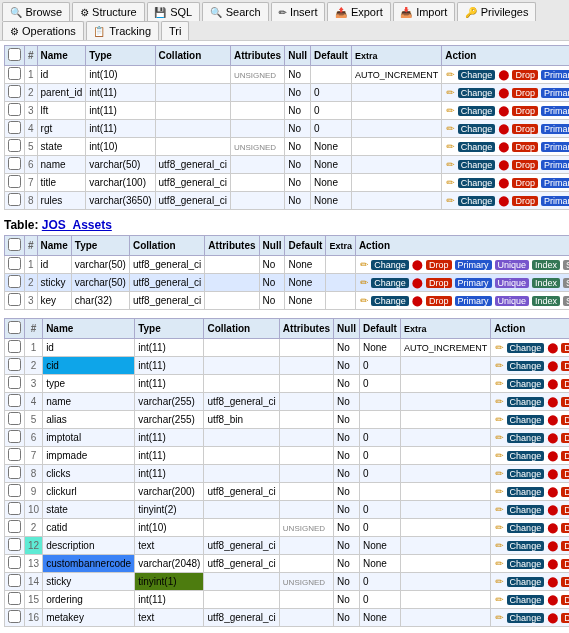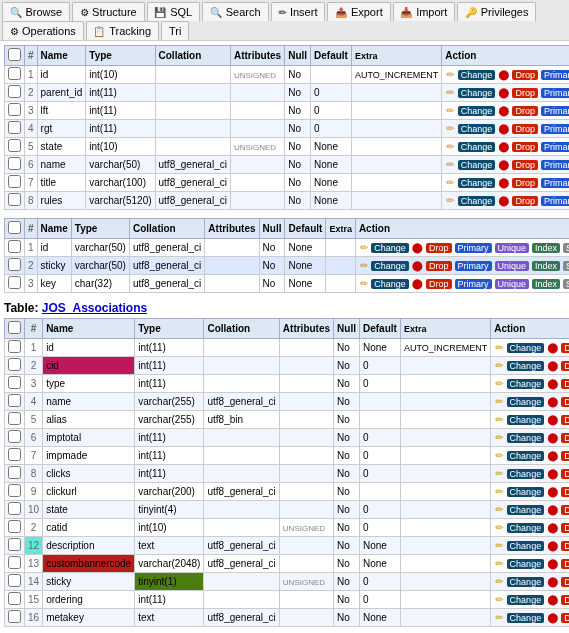--- a/index.html
+++ b/index.html
@@ -295,21 +295,21 @@
                 <span class="badge badge-red">Drop</span>
               <span class="badge badge-blue">Primary</span>
 
             </div>
           </td>
         </tr>
         <tr>
           <td><input type="checkbox" style=""></td>
           <td class="col-num">8</td>
           <td>rules</td>
-          <td>varchar(5120)</td>
+          <td>varchar(3650)</td>
           <td>utf8_general_ci</td>
           <td></td>
           <td>No</td>
           <td>None</td>
           <td></td>
           <td>
             <div class="actions-cell">
               <span class="pencil-icon action-icon">✏</span>
                 <span class="badge badge-orange">Change</span>
               <span class="drop-icon action-icon">⬤</span>
@@ -317,20 +317,23 @@
               <span class="badge badge-blue">Primary</span>
 
             </div>
           </td>
         </tr>
       </tbody>
     </table>
   </div>
 
   <div class="table-section">
+    <div class="section-title">
+      Table: <a>JOS_Assets</a>
+    </div>
     <table>
       <thead>
         <tr>
           <th class="cb"><input type="checkbox" style=""></th>
           <th class="col-num">#</th>
           <th>Name</th>
           <th>Type</th>
           <th>Collation</th>
           <th>Attributes</th>
           <th class="null-col">Null</th>
@@ -410,23 +413,20 @@
               <span class="badge badge-gray">Spatial</span>
 
             </div>
           </td>
         </tr>
       </tbody>
     </table>
   </div>
 
   <div class="table-section">
-    <div class="section-title">
-      Table: <a>JOS_Associations</a>
-    </div>
     <table>
       <thead>
         <tr>
           <th class="cb"><input type="checkbox" style=""></th>
           <th class="col-num">#</th>
           <th>Name</th>
           <th>Type</th>
           <th>Collation</th>
           <th>Attributes</th>
           <th class="null-col">Null</th>
@@ -452,21 +452,21 @@
                 <span class="badge badge-orange">Change</span>
     <span class="drop-icon action-icon">⬤</span>
                 <span class="badge badge-red">Drop</span>
 
   </div>
 </td>
   </tr>
           <tr style="background: rgb(240, 245, 255);">
     <td style="background:#f0f5ff"><input type="checkbox" style=""></td>
     <td class="col-num" style="background:#f0f5ff">2</td>
-    <td style="background:#be185d">cid</td>
+    <td style="background:#0ea5e9">cid</td>
     <td style="background:#f0f5ff">int(11)</td>
     <td style="background:#f0f5ff"></td>
     <td style="background:#f0f5ff"></td>
     <td style="background:#f0f5ff">No</td>
     <td style="background:#f0f5ff">0</td>
     <td style="background:#f0f5ff;font-size:9px"></td>
     <td style="background:#f0f5ff">
   <div class="actions-cell">
     <span class="pencil-icon action-icon">✏</span>
                 <span class="badge badge-orange">Change</span>
@@ -613,21 +613,21 @@
     <span class="drop-icon action-icon">⬤</span>
                 <span class="badge badge-red">Drop</span>
 
   </div>
 </td>
   </tr>
           <tr style="background: rgb(240, 245, 255);">
     <td style="background:#f0f5ff"><input type="checkbox" style=""></td>
     <td class="col-num" style="background:#f0f5ff">10</td>
     <td style="background:#f0f5ff">state</td>
-    <td style="background:#f0f5ff">tinyint(4)</td>
+    <td style="background:#f0f5ff">tinyint(2)</td>
     <td style="background:#f0f5ff"></td>
     <td style="background:#f0f5ff"></td>
     <td style="background:#f0f5ff">No</td>
     <td style="background:#f0f5ff">0</td>
     <td style="background:#f0f5ff;font-size:9px"></td>
     <td style="background:#f0f5ff">
   <div class="actions-cell">
     <span class="pencil-icon action-icon">✏</span>
                 <span class="badge badge-orange">Change</span>
     <span class="drop-icon action-icon">⬤</span>
@@ -672,21 +672,21 @@
                 <span class="badge badge-orange">Change</span>
     <span class="drop-icon action-icon">⬤</span>
                 <span class="badge badge-red">Drop</span>
 
   </div>
 </td>
   </tr>
           <tr style="background: rgb(255, 255, 255);">
     <td style="background:#fff"><input type="checkbox" style=""></td>
     <td class="col-num" style="background:#fff">13</td>
-    <td style="background:#b91c1c">custombannercode</td>
+    <td style="background:#3b82f6">custombannercode</td>
     <td style="background:#fff">varchar(2048)</td>
     <td style="background:#fff">utf8_general_ci</td>
     <td style="background:#fff"></td>
     <td style="background:#fff">No</td>
     <td style="background:#fff">None</td>
     <td style="background:#fff;font-size:9px"></td>
     <td style="background:#fff">
   <div class="actions-cell">
     <span class="pencil-icon action-icon">✏</span>
                 <span class="badge badge-orange">Change</span>

